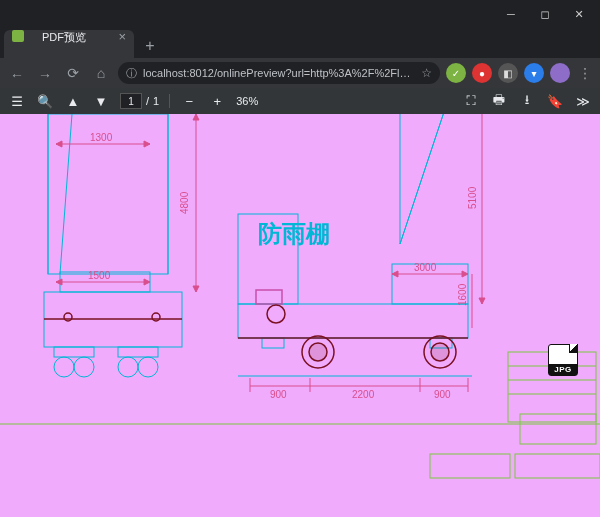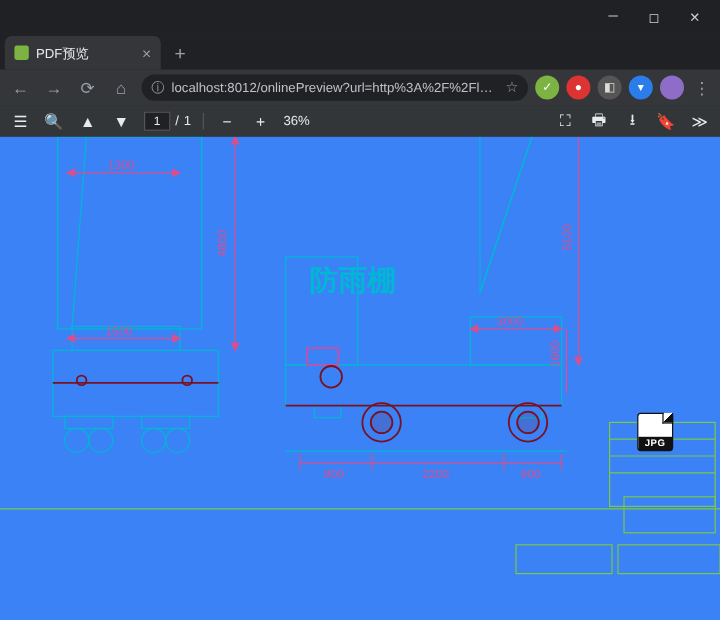--- a/index.html
+++ b/index.html
@@ -5,21 +5,21 @@
   * { margin: 0; padding: 0; box-sizing: border-box; font-family: "Segoe UI", Arial, sans-serif; }
   html, body { width: 600px; height: 517px; overflow: hidden; background: #fff; }
   .window { width: 600px; height: 517px; background: #2b2b2b; display: flex; flex-direction: column; }
 
   
   .titlebar { height: 28px; background: #202124; display: flex; align-items: center; justify-content: flex-end; padding: 0 4px; }
   .win-btn { width: 34px; height: 22px; color: #ccc; font-size: 11px; display: flex; align-items: center; justify-content: center; }
 
   
   .tabstrip { height: 30px; background: #202124; display: flex; align-items: flex-end; padding-left: 4px; }
-  .tab { height: 28px; min-width: 130px; background: #35363a; border-radius: 6px 6px 0 0; display: flex; align-items: center; padding: 0 8px; color: #e8eaed; font-size: 11px; gap: 6px; }
+  .tab { height: 28px; min-width: 130px; background: #35363a; border-radius: 6px 6px 0 0; display: flex; align-items: flex-start; padding: 0 8px; color: #e8eaed; font-size: 11px; gap: 18px; }
   .tab .favicon { width: 12px; height: 12px; background: #7cb342; border-radius: 2px; }
   .tab .tab-close { margin-left: auto; color: #9aa0a6; font-size: 13px; line-height: 1; }
   .newtab { width: 24px; height: 24px; color: #9aa0a6; font-size: 16px; display: flex; align-items: center; justify-content: center; margin-left: 4px; }
 
   
   .addrrow { height: 30px; background: #35363a; display: flex; align-items: center; padding: 0 6px; gap: 6px; }
   .nav-btn { width: 22px; height: 22px; color: #9aa0a6; font-size: 14px; display: flex; align-items: center; justify-content: center; }
   .addrbar { flex: 1; height: 22px; background: #202124; border-radius: 11px; display: flex; align-items: center; padding: 0 8px; gap: 6px; overflow: hidden; }
   .addrbar .site-icon { color: #9aa0a6; font-size: 11px; }
   .addrbar .url { flex: 1; color: #bdc1c6; font-size: 11px; white-space: nowrap; overflow: hidden; text-overflow: ellipsis; }
@@ -34,25 +34,25 @@
 
   
   .pdftoolbar { height: 26px; background: #323639; display: flex; align-items: center; padding: 0 8px; gap: 10px; color: #e8eaed; font-size: 11px; }
   .pdftoolbar .spacer { flex: 1; }
   .pdftool { width: 18px; height: 18px; display: flex; align-items: center; justify-content: center; color: #e8eaed; font-size: 13px; }
   .pdftoolbar .pagebox { display: flex; align-items: center; gap: 4px; }
   .pdftoolbar input.pagein { width: 22px; height: 16px; background: #202124; border: 1px solid #555; color: #e8eaed; font-size: 10px; text-align: center; }
   .pdftoolbar .divider { width: 1px; height: 14px; background: #555; }
 
   
-  .viewport { position: relative; flex: 1; background: #3b82f6; overflow: hidden; }
+  .viewport { position: relative; flex: 1; background: #f0abfc; overflow: hidden; }
   .viewport svg { position: absolute; inset: 0; }
 
   .jpg-badge {
-    position: absolute; right: 39px; top: 230px; width: 30px; height: 32px;
+    position: absolute; right: 22px; top: 230px; width: 30px; height: 32px;
     background: #fff; border: 1.5px solid #111; border-radius: 3px;
     display: flex; flex-direction: column; font-weight: 700;
   }
   .jpg-badge .fold { position: absolute; right: -1px; top: -1px; width: 9px; height: 9px; background: linear-gradient(135deg, #fff 49%, #111 50%); border-left: 1px solid #111; border-bottom: 1px solid #111; }
   .jpg-badge .lbl { margin-top: auto; background: #111; color: #fff; font-size: 8px; text-align: center; padding: 1px 0; letter-spacing: 0.5px; }
 
   .dim-text { font: 10px Arial; fill: #d94f8e; }
   .cyan-text { font: 700 24px Arial; fill: #00b7d6; }
 </style>
 </head>

